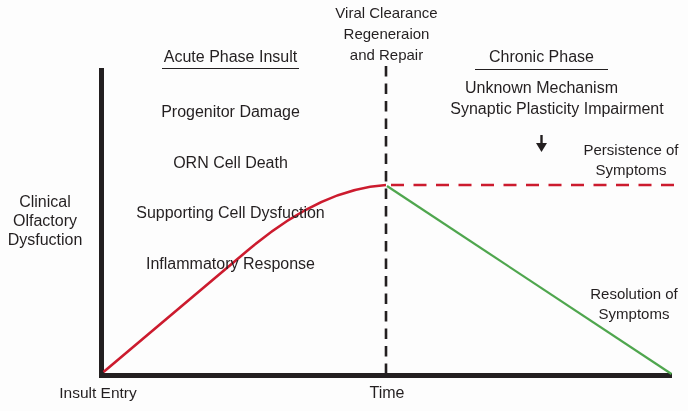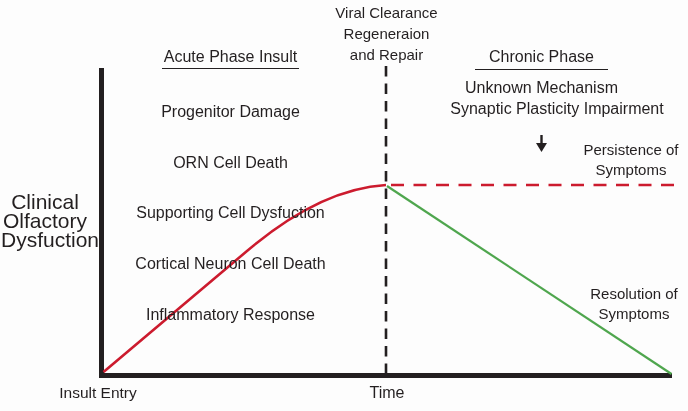--- a/index.html
+++ b/index.html
@@ -2,21 +2,21 @@
 <html><head>
 <meta charset="utf-8">
 <style>
   html,body{margin:0;padding:0;background:#fff;}
   .stage{
     position:relative;width:688px;height:411px;background:#fdfdfd;overflow:hidden;
     font-family:"Liberation Sans",sans-serif;color:#231f20;
   }
   .stage svg.plot{position:absolute;left:0;top:0;}
   .txt{position:absolute;text-align:center;white-space:pre-line;}
-  .ylabel{left:1px;top:192px;width:88px;font-size:21px;line-height:19px;}
+  .ylabel{left:1px;top:192px;width:88px;font-size:16px;line-height:19px;}
   .viral-entry{left:58px;top:384px;width:80px;font-size:15.5px;}
   .time-label{left:352px;top:384px;width:70px;font-size:16px;}
   .divider-label{left:320px;top:2px;width:133px;font-size:15px;line-height:21px;}
   .acute-block{left:110px;top:29px;width:241px;font-size:16px;}
   .acute-title{display:inline-block;border-bottom:1.6px solid #231f20;padding:0 2px 2px 2px;line-height:19px;}
   .acute-items{margin-top:5px;line-height:25.3px;}
   .chronic-block{left:421px;top:29px;width:241px;font-size:16px;}
   .chronic-title{display:inline-block;border-bottom:1.6px solid #231f20;padding:0 14px 3px 14px;line-height:19px;}
   .chronic-mech{margin-top:8px;line-height:20px;}
   .arrow-wrap{margin-top:1px;height:18px;}
@@ -55,21 +55,20 @@
   <div class="txt divider-label">Viral Clearance
 Regeneraion
 and Repair</div>
 
   <div class="txt acute-block">
     <span class="acute-title">Acute Phase Insult</span>
     <div class="acute-items">
       <div>Progenitor Damage</div>
       <div>ORN Cell Death</div>
       <div>Supporting Cell Dysfuction</div>
-      <div>Cortical Neuron Cell Death</div>
       <div>Inflammatory Response</div>
     </div>
   </div>
 
   <div class="txt chronic-block">
     <span class="chronic-title">Chronic Phase</span>
     <div class="chronic-mech">Unknown Mechanism</div>
     <div class="arrow-wrap">
       <svg width="13" height="17" viewBox="0 0 13 17">
         <line x1="6.5" y1="0" x2="6.5" y2="9" stroke="#231f20" stroke-width="2.4"></line>

